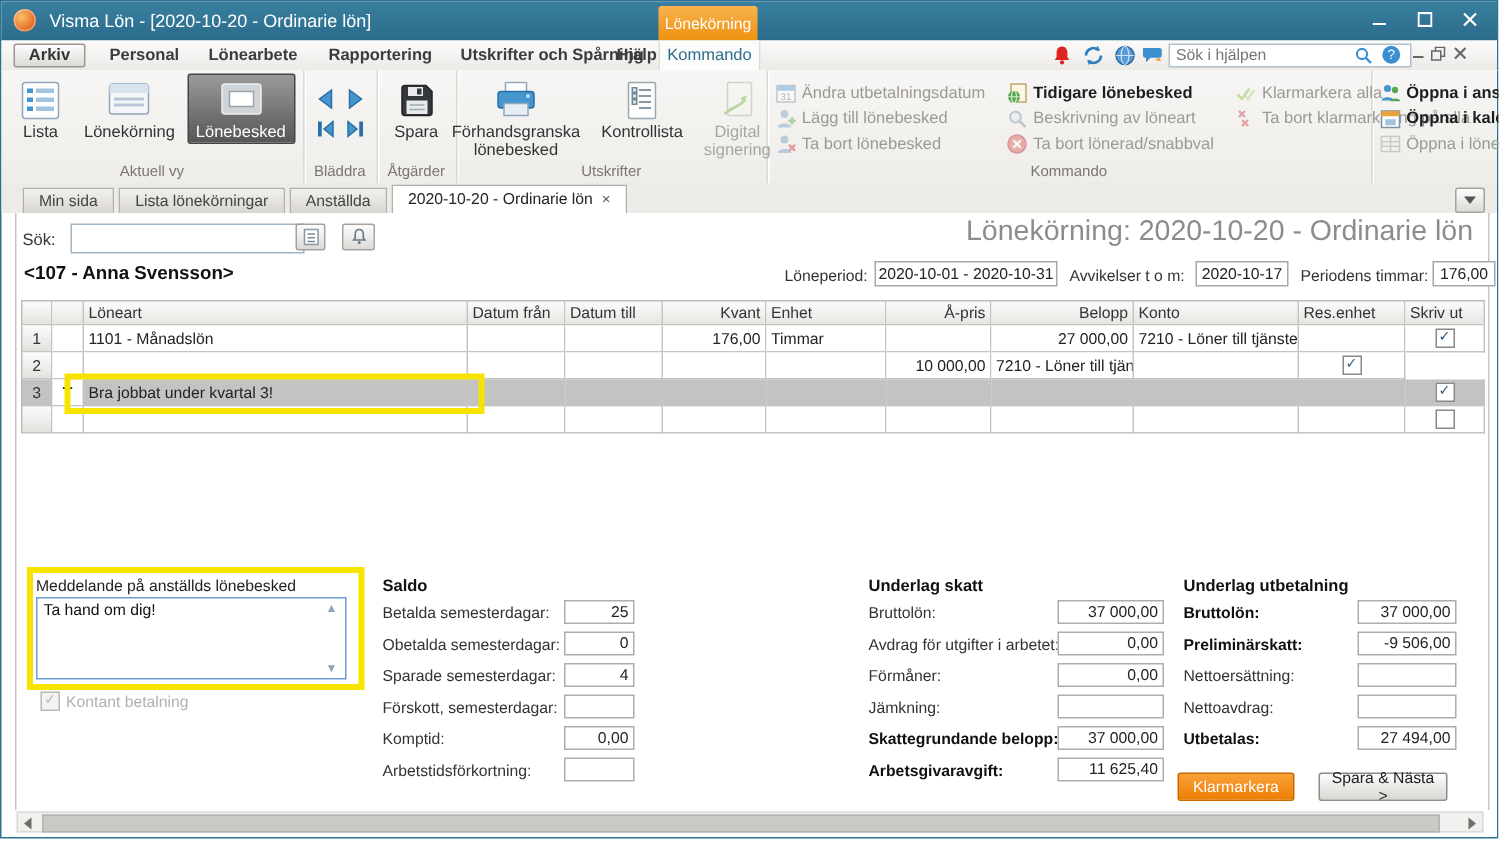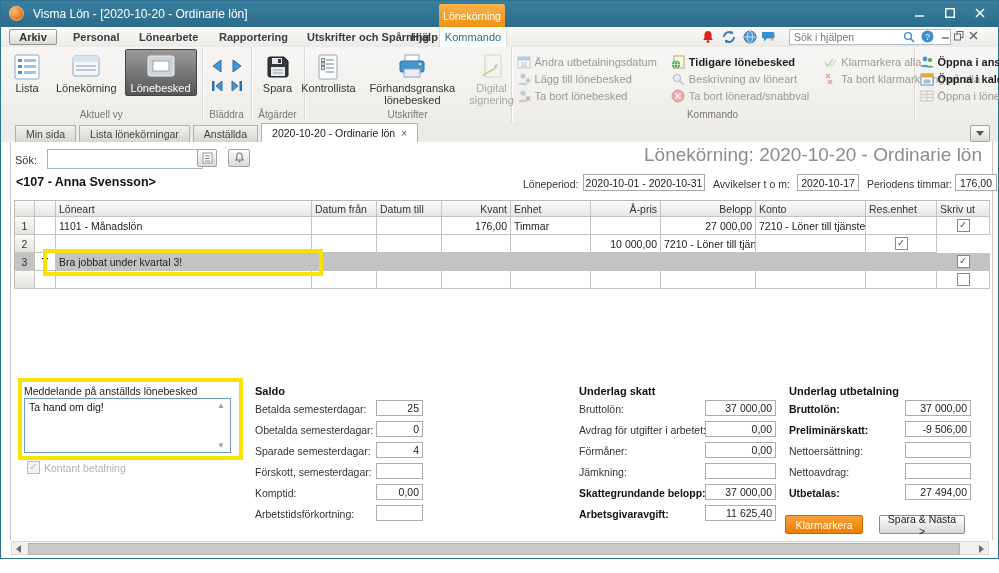--- a/index.html
+++ b/index.html
@@ -13,21 +13,21 @@
   .ctxtab{position:absolute;left:438px;top:3px;width:66px;height:23px;background:linear-gradient(#f9b24d,#ee9211);border-radius:2px 2px 0 0;color:#fff;font-size:10.5px;display:flex;align-items:center;justify-content:center;}
   #winctl{position:absolute;right:8px;top:4px;display:flex;gap:10px;}
   #winctl .wb{width:20px;height:16px;display:flex;align-items:center;justify-content:center;}
 
   
   #menubar{position:absolute;left:0;top:26px;width:100%;height:20px;background:linear-gradient(#fbfbfa,#eceae7);border-bottom:1px solid #d9d6d2;}
   #arkivBtn{position:absolute;left:8px;top:2px;width:48px;height:16px;background:linear-gradient(#fdfdfd,#dcdad6);border:1px solid #9a9792;border-radius:2px;font-size:11px;font-weight:bold;color:#333;display:flex;align-items:center;justify-content:center;}
   .mi{position:absolute;top:4px;font-size:11px;font-weight:bold;color:#3c3c3c;}
   #kommandoTab{position:absolute;left:438px;top:0;width:66px;height:20px;background:#fcfcfb;border-left:1px solid #ddd;border-right:1px solid #ddd;color:#2d6d8c;font-size:11px;display:flex;align-items:center;justify-content:center;}
   .mbicon{position:absolute;top:3px;width:14px;height:14px;}
-  #helpSearch{position:absolute;left:778px;top:2px;width:140px;height:14px;border:1px solid #aebecb;background:#fff;font-size:10.5px;padding:0 16px 0 4px;font-family:"Liberation Sans",sans-serif;color:#555;margin-left:10px;}
+  #helpSearch{position:absolute;left:778px;top:2px;width:140px;height:14px;border:1px solid #aebecb;background:#fff;font-size:10.5px;padding:0 16px 0 4px;font-family:"Liberation Sans",sans-serif;color:#555;}
   #helpMag{position:absolute;left:902px;top:4px;width:12px;height:12px;}
   .mdi{position:absolute;top:4px;color:#777;font-size:10px;width:12px;text-align:center;}
 
   
   #ribbon{position:absolute;left:0;top:46px;width:100%;height:75px;background:linear-gradient(#f7f6f4,#efedea);border-bottom:1px solid #cfccc8;display:flex;}
   .rgroup{display:flex;flex-direction:column;border-right:1px solid #dcd9d5;box-shadow:1px 0 0 #fff;padding:2px 5px 0;}
   .rbody{flex:1;display:flex;align-items:flex-start;gap:2px;}
   .rlabel{font-size:10px;color:#7a7773;text-align:center;padding:0 0 2px;}
   .bb{display:flex;flex-direction:column;align-items:center;gap:1px;padding:4px 6px 2px;font-size:11px;color:#333;border-radius:2px;text-align:center;line-height:1.1;}
   .bb.sel{background:linear-gradient(#9a9a9a,#565656);color:#fff;border:1px solid #444;padding:3px 5px 1px;}
@@ -275,45 +275,45 @@
               </svg>
           </span>
           <span>Spara</span>
         </div>
       </div>
       <div class="rlabel">Åtgärder</div>
     </div>
 
     <div class="rgroup" style="width:196px">
       <div class="rbody" style="justify-content:center">
+        <div class="bb" style="max-width:96px">
+          <span class="ric">
+            <svg width="28" height="26">
+                <rect x="7" y="1" width="14" height="7" fill="#fff" stroke="#8fa7bd"></rect>
+                <rect x="2" y="7" width="24" height="11" rx="2" fill="#4596cf" stroke="#2a6ea8"></rect>
+                <rect x="6" y="15" width="16" height="8" fill="#e8eef4" stroke="#8fa7bd"></rect>
+                <circle cx="22" cy="10" r="1.3" fill="#bfe0f5"></circle>
+              </svg>
+          </span>
+          <span>Förhandsgranska lönebesked</span>
+        </div>
         <div class="bb" style="max-width:64px">
           <span class="ric">
             <svg width="22" height="26">
                 <rect x="2" y="1" width="18" height="24" rx="1" fill="#fdfdfb" stroke="#9aa8b4"></rect>
                 <line x1="9" y1="6" x2="17" y2="6" stroke="#8a98a4" stroke-width="1.2"></line>
                 <line x1="9" y1="10" x2="17" y2="10" stroke="#8a98a4" stroke-width="1.2"></line>
                 <line x1="9" y1="14" x2="17" y2="14" stroke="#8a98a4" stroke-width="1.2"></line>
                 <line x1="9" y1="18" x2="17" y2="18" stroke="#8a98a4" stroke-width="1.2"></line>
                 <rect x="4.5" y="4.5" width="3" height="3" fill="#d8e4ee" stroke="#7a8894"></rect>
                 <rect x="4.5" y="8.5" width="3" height="3" fill="#d8e4ee" stroke="#7a8894"></rect>
                 <rect x="4.5" y="12.5" width="3" height="3" fill="#d8e4ee" stroke="#7a8894"></rect>
               </svg>
           </span>
           <span>Kontrollista</span>
-        </div>
-        <div class="bb" style="max-width:96px">
-          <span class="ric">
-            <svg width="28" height="26">
-                <rect x="7" y="1" width="14" height="7" fill="#fff" stroke="#8fa7bd"></rect>
-                <rect x="2" y="7" width="24" height="11" rx="2" fill="#4596cf" stroke="#2a6ea8"></rect>
-                <rect x="6" y="15" width="16" height="8" fill="#e8eef4" stroke="#8fa7bd"></rect>
-                <circle cx="22" cy="10" r="1.3" fill="#bfe0f5"></circle>
-              </svg>
-          </span>
-          <span>Förhandsgranska lönebesked</span>
         </div>
         <div class="bb dis" style="max-width:56px">
           <span class="ric" style="opacity:.45">
             <svg width="22" height="26">
                 <rect x="4" y="1" width="16" height="22" rx="1" fill="#f6f6f3" stroke="#a8a8a2"></rect>
                 <path d="M2 22 C8 16 12 18 16 12" fill="none" stroke="#7ab648" stroke-width="2"></path>
                 <path d="M17.5 9.5 L14 14.5 L13 11 Z" fill="#7ab648"></path>
               </svg>
           </span>
           <span>Digital signering</span>

